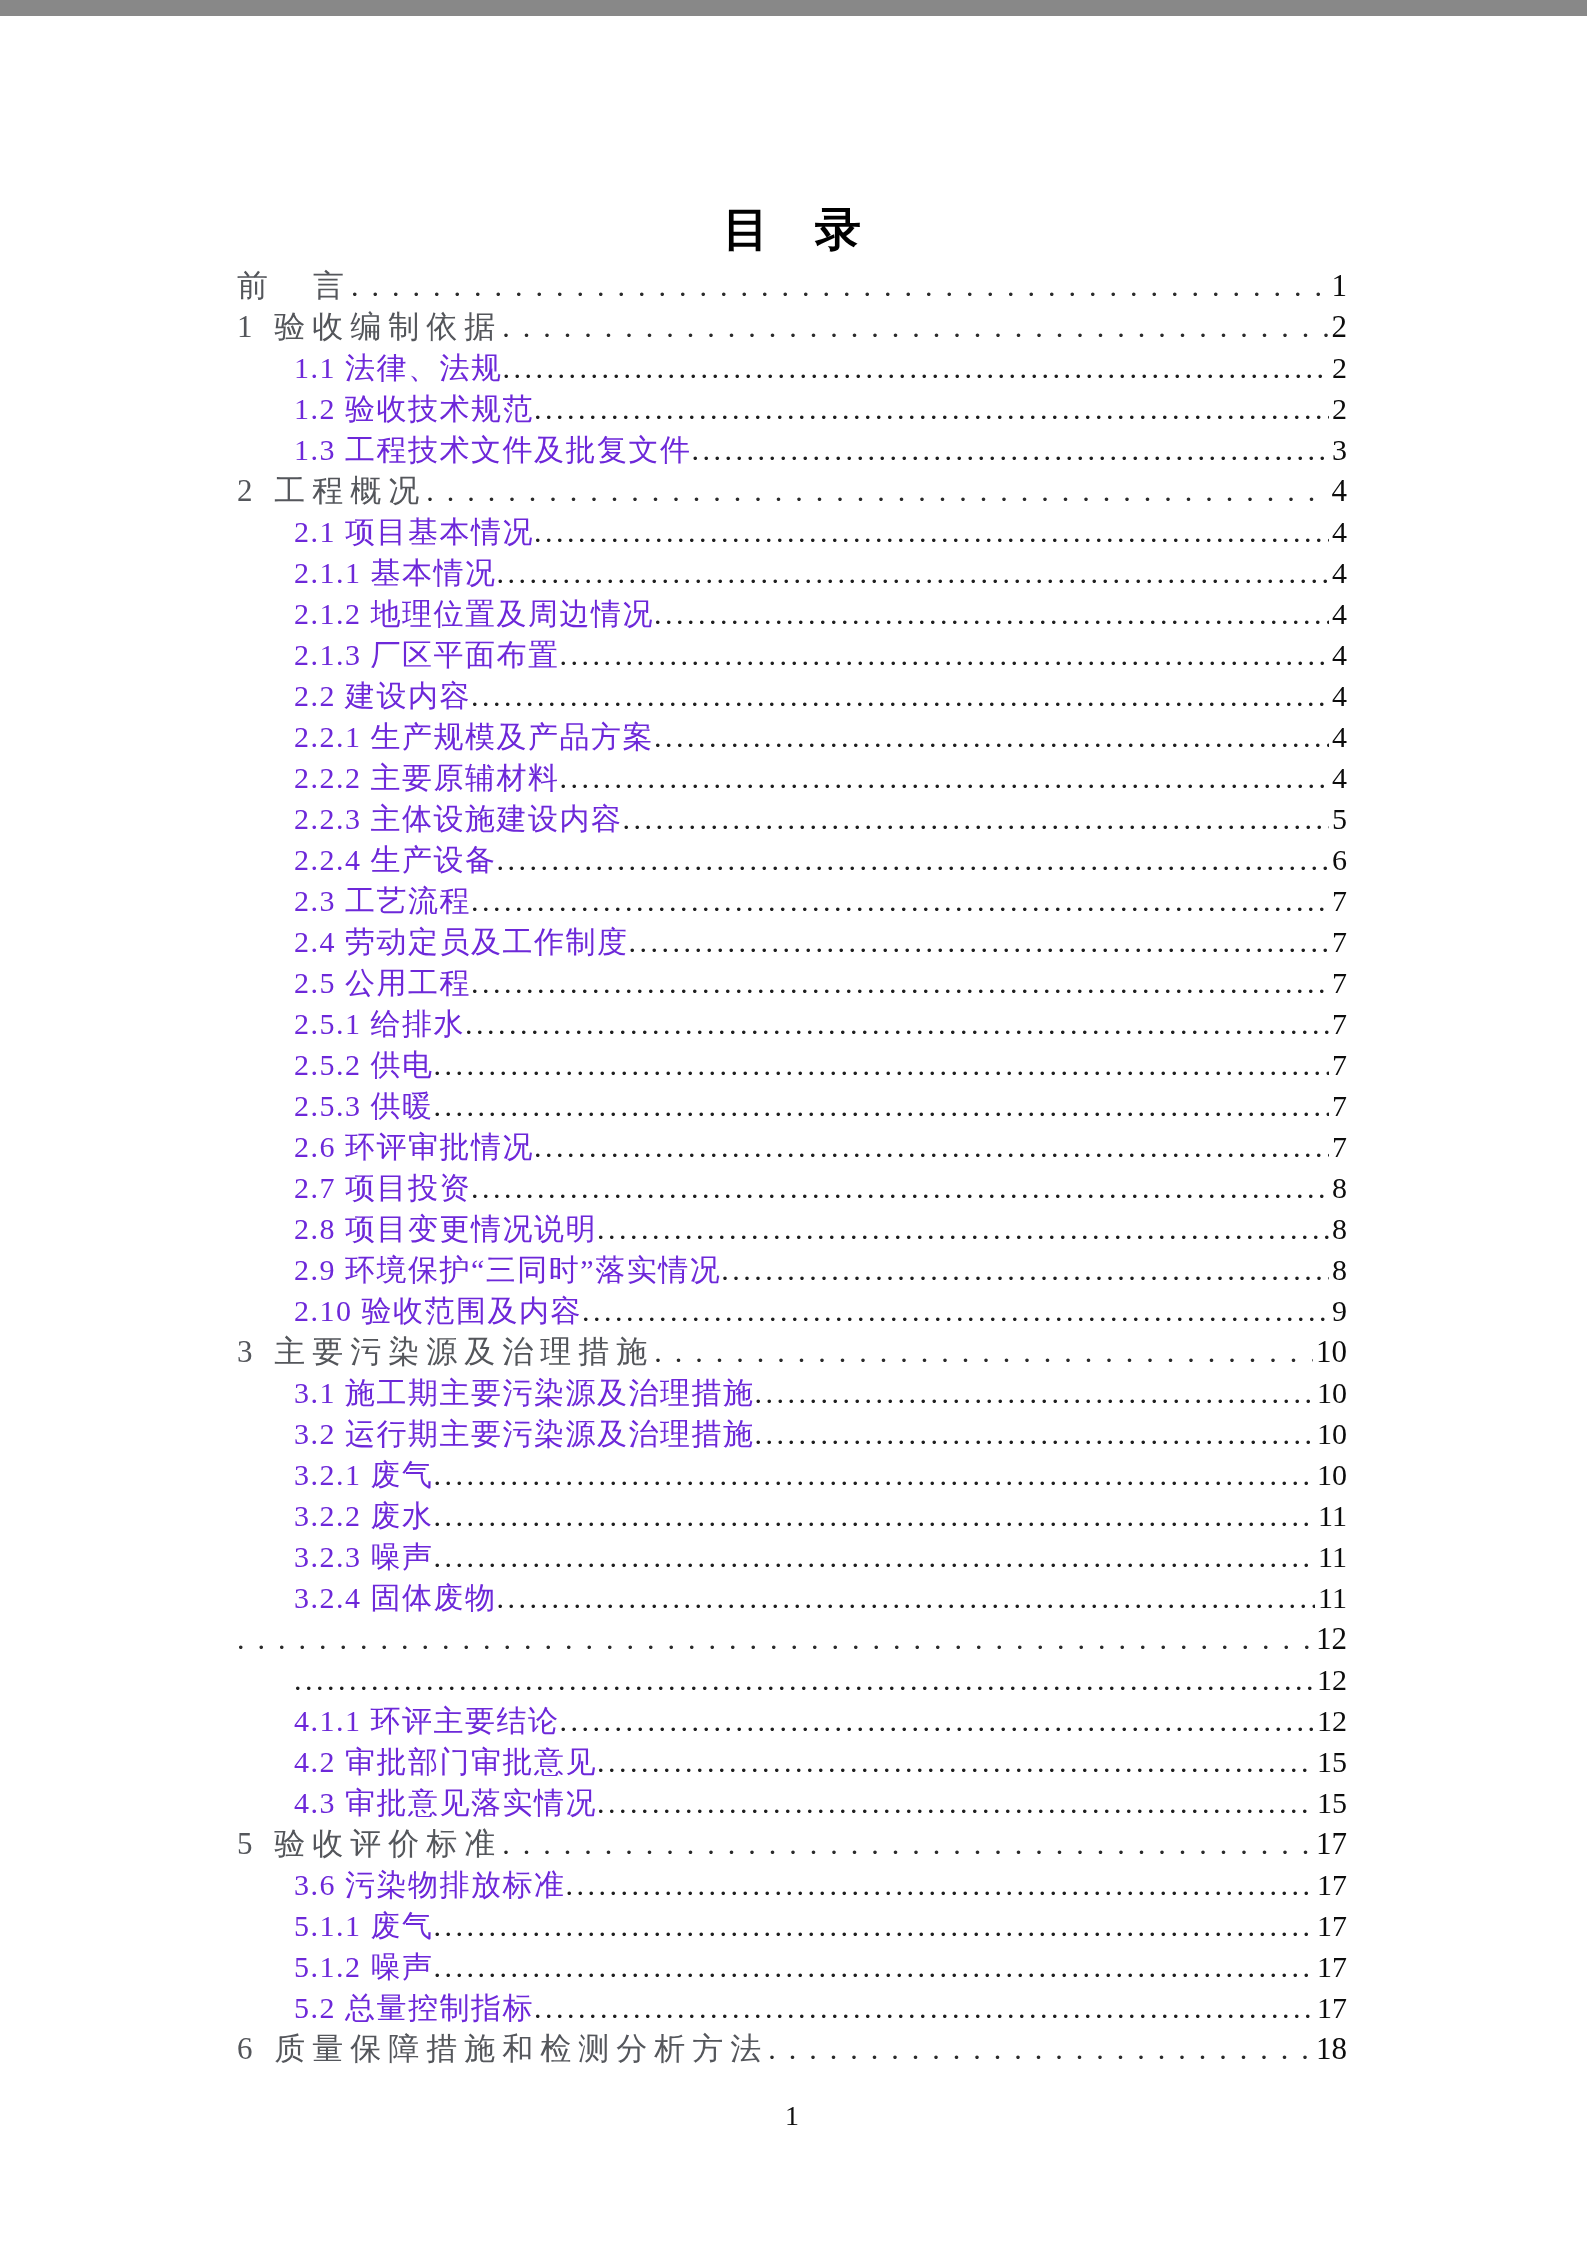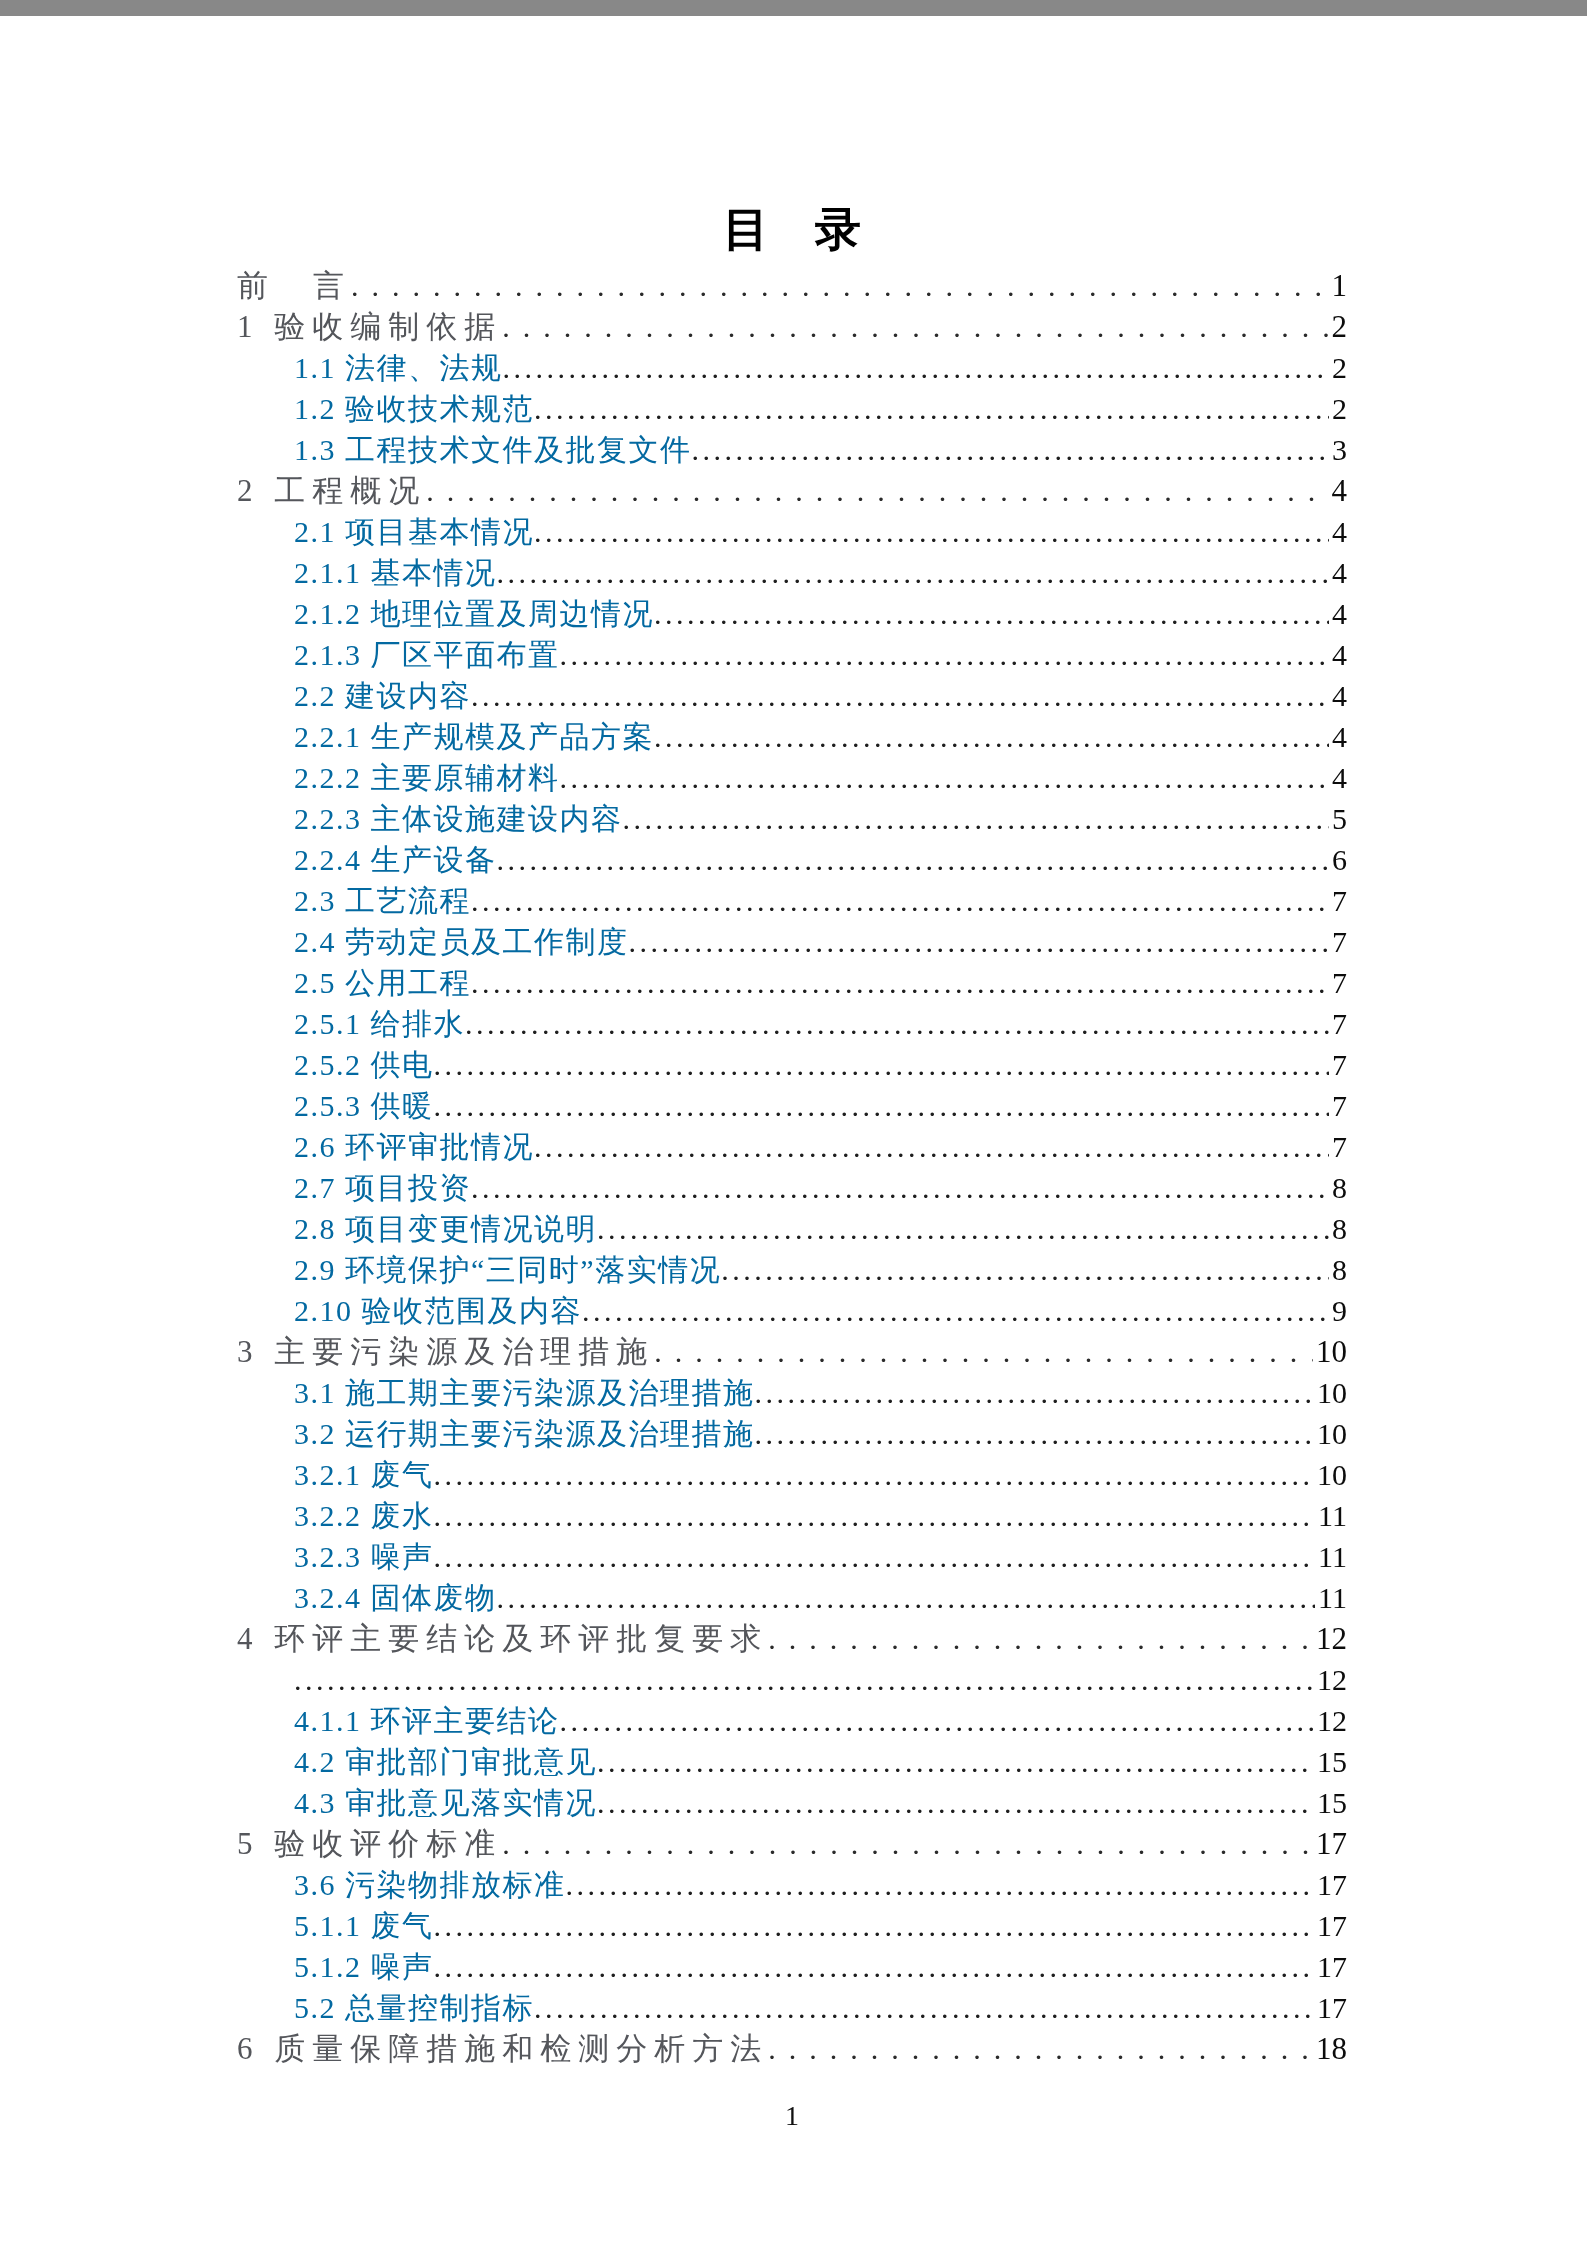--- a/index.html
+++ b/index.html
@@ -15,21 +15,21 @@
     position:absolute; top:183px; left:237px; width:1110px;
     text-align:center;
     font-size:46px; font-weight:bold; color:#000;
   }
   .toc { position:absolute; top:249px; left:237px; width:1110px; }
   .toc-row {
     display:flex;
     height:41px; line-height:41px;
     font-size:30px;
   }
-  .toc-row .lbl { white-space:nowrap; color:#0369a1; letter-spacing:1.5px; }
+  .toc-row .lbl { white-space:nowrap; color:#6d28d9; letter-spacing:1.5px; }
   .toc-row.lvl2, .toc-row.lvl3 { padding-left:57px; }
   .toc-row.lvl1 .lbl { color:#54565b; letter-spacing:7px; font-size:31px; }
   .leader {
     flex:1 1 auto;
     overflow:hidden; white-space:nowrap;
     color:#1e1e1e;
   }
   .leader::after {
     content:"........................................................................................................................................................................................................................................................................................................";
     letter-spacing:3.5px;
@@ -244,21 +244,20 @@
         <span class="pg">11</span>
       </div>
 
       <div class="toc-row lvl3">
         <span class="lbl">3.2.4 固体废物</span>
         <span class="leader"></span>
         <span class="pg">11</span>
       </div>
 
       <div class="toc-row lvl1">
-        <span class="lbl">4 环评主要结论及环评批复要求</span>
         <span class="leader"></span>
         <span class="pg">12</span>
       </div>
 
       <div class="toc-row lvl2">
         <span class="leader"></span>
         <span class="pg">12</span>
       </div>
 
       <div class="toc-row lvl3">

